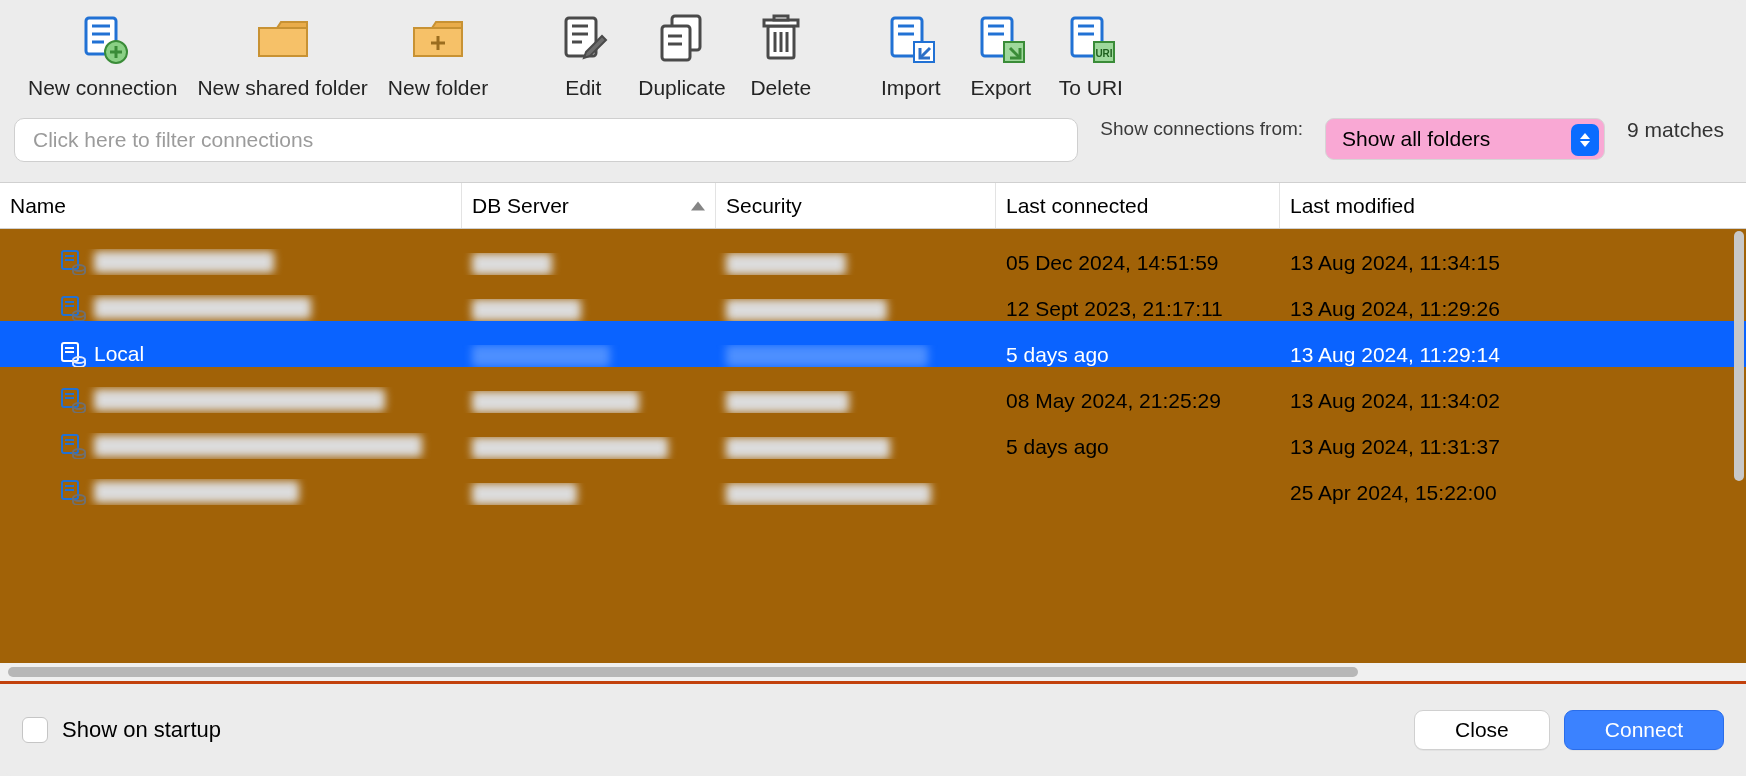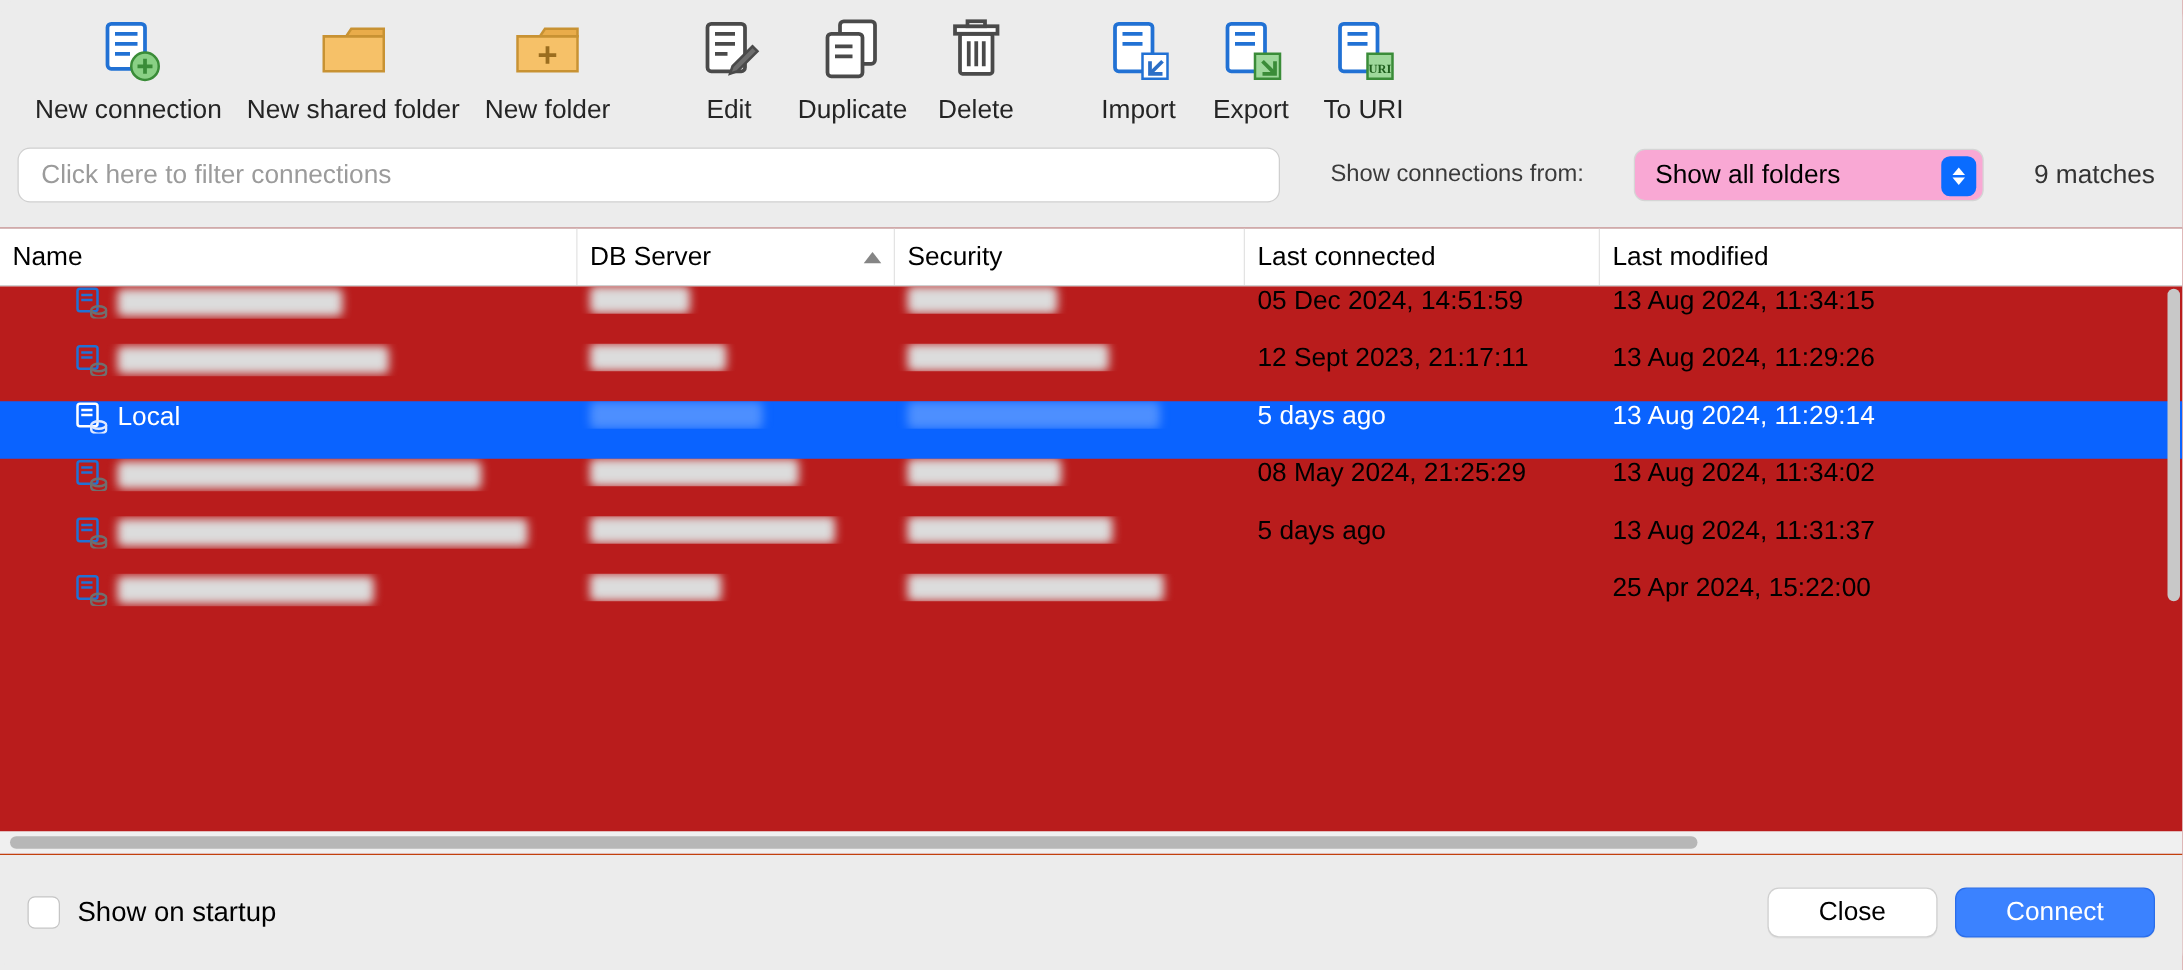--- a/index.html
+++ b/index.html
@@ -50,29 +50,29 @@
     gap: 8px;
     border: none; background: transparent;
     cursor: default;
     font-size: 21px;
     color: #242424;
     height: 96px;
   }
   .tb-sep { width: 40px; }
   .tb-icon {
     width: 56px; height: 56px;
-    display: flex; align-items: center; justify-content: center; font-family: Liberation Serif, serif;
+    display: flex; justify-content: center;
   }
   .tb-label { white-space: nowrap; }
 
   
   .filterbar {
-    display: flex; align-items: center;
+    display: flex; align-items: flex-start;
     padding: 6px 14px 20px 14px;
-    gap: 40px;
+    gap: 22px;
   }
   .filter-input {
     flex: 1;
     height: 44px;
     border: 1px solid #cfcfcf;
     border-radius: 10px;
     background: #fff;
     font-size: 21px;
     padding: 0 18px;
     color: #333;
@@ -102,24 +102,24 @@
     width: 0; height: 0;
     border-left: 5px solid transparent;
     border-right: 5px solid transparent;
   }
   .stepper-tri-up { border-bottom: 6px solid #fff; }
   .stepper-tri-down { border-top: 6px solid #fff; }
   .matches { font-size: 21px; color: #333; padding-right: 8px; }
 
   
   .table-wrap {
-    background: #b91c1c;
+    background: #a16207;
     margin: 0;
     border-top: 1px solid #d0d0d0;
-    border-bottom: 1px solid #c2410c;
+    border-bottom: 3px solid #c2410c;
     flex: 1;
     display: flex; flex-direction: column;
     position: relative;
   }
   .thead {
     display: flex;
     height: 46px;
     border-bottom: 1px solid #d0d0d0;
     font-size: 21px;
     color: #000;
@@ -147,21 +147,21 @@
   .col-lm   { width: 260px; flex: 1; }
 
   .tbody {
     flex: 1;
     overflow: auto;
     position: relative;
   }
   .row {
     display: flex;
     height: 46px;
-    align-items: flex-start;
+    align-items: flex-end;
     font-size: 21px;
   }
   .row.selected { background: #0a63ff; color: #fff; }
   .cell { display: flex; align-items: center; padding: 0 10px; overflow: hidden; white-space: nowrap; }
   .cell.name { width: 462px; padding-left: 60px; gap: 8px; }
   .cell.db   { width: 254px; }
   .cell.sec  { width: 280px; }
   .cell.lc   { width: 284px; }
   .cell.lm   { width: 260px; flex: 1; }
   .row .blur {

